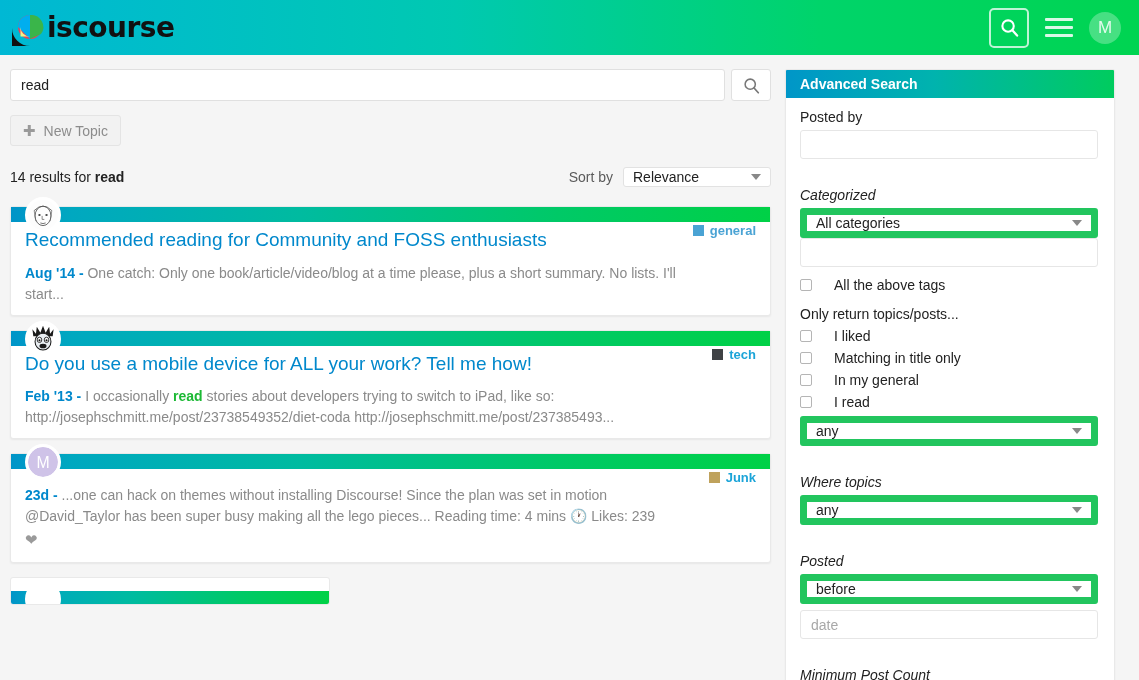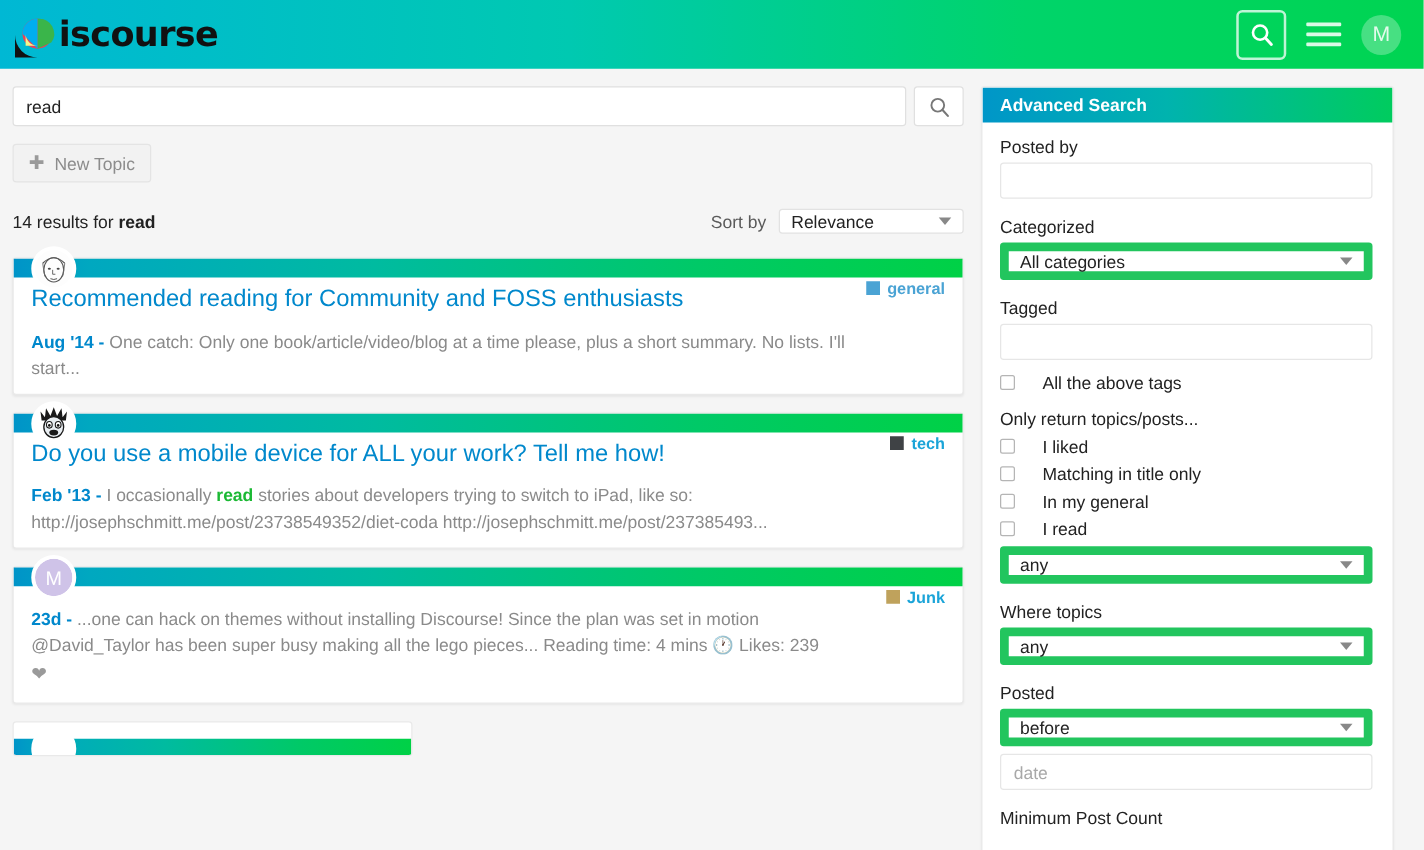--- a/index.html
+++ b/index.html
@@ -229,21 +229,21 @@
     font-weight: 700;
     display: flex; align-items: center;
     padding: 0 14px;
   }
   .panel-body { padding: 11px 16px 16px 14px; }
   .field-label {
     font-size: 14px;
     color: #222;
     margin: 0 0 5px 0;
   }
-  .field-label.spaced { margin-top: 14px; }
+  .field-label.spaced { margin-top: 28px; font-style: italic; }
   .text-field {
     width: 100%; height: 29px;
     border: 1px solid #e6e6e6;
     border-radius: 3px;
     background: #fff;
     padding: 0 10px;
     font-size: 14px;
     color: #333;
     outline: none;
     font-family: "Liberation Sans", sans-serif;
@@ -430,21 +430,20 @@
 
         <div class="field-label">Posted by</div>
         <input class="text-field" type="text" value="" style="">
 
         <div class="field-label spaced">Categorized</div>
         <div class="select-field">
           <span>All categories</span>
           <span class="caret"></span>
         </div>
 
-        <div class="field-label spaced">Tagged</div>
         <input class="text-field" type="text" value="" style="">
 
         <div class="check-row mt10">
           <span class="cbox"></span>
           <span>All the above tags</span>
         </div>
 
         <div class="group-label">Only return topics/posts...</div>
 
         <div class="check-row">

